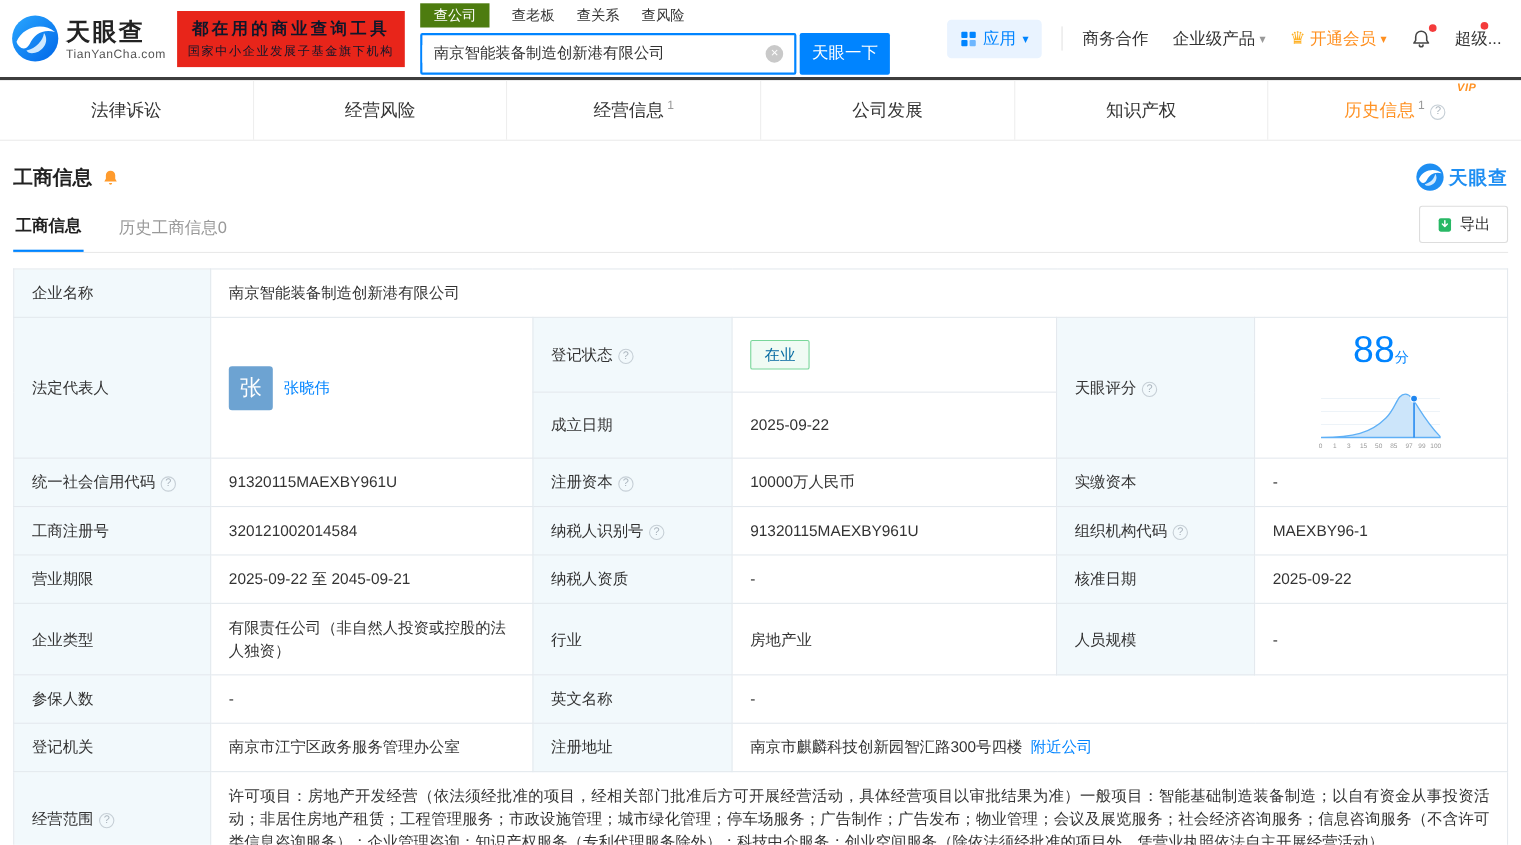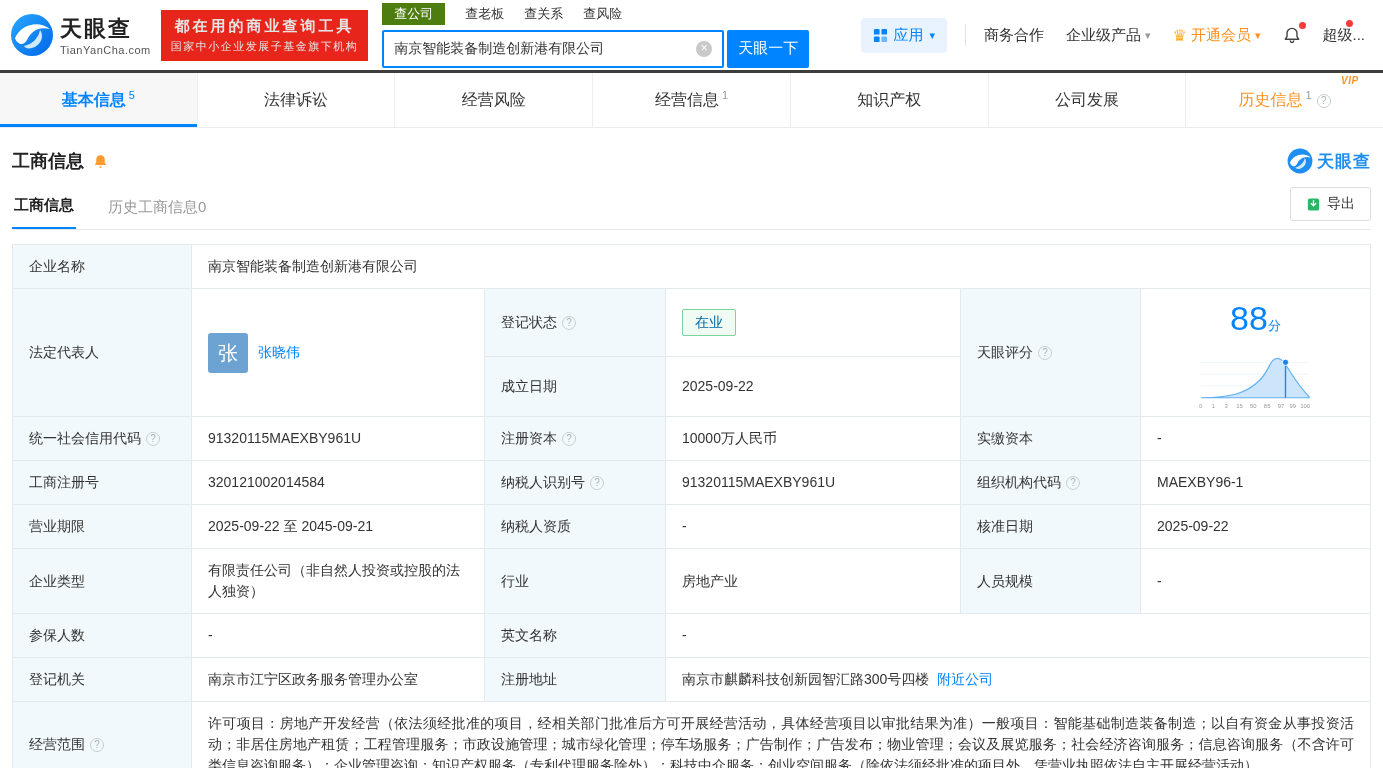--- a/index.html
+++ b/index.html
@@ -7,21 +7,21 @@
     width: 1383px; height: 768px; overflow: hidden;
     font-family: "Liberation Sans", "DejaVu Sans", sans-serif;
     color: #333; background: #fff; font-size: 14px;
   }
   
   .header { height: 70px; display: flex; align-items: center; padding: 0 18px 0 10px; }
   .logo { display: flex; align-items: center; cursor: pointer; }
   .logo-txt { margin-left: 6px; }
   .logo-cn { font-size: 22px; font-weight: bold; color: #222; letter-spacing: 2px; }
   .logo-en { font-size: 11px; color: #555; letter-spacing: .5px; }
-  .red-badge { background: #e8251a; color: #e5e5e5; margin-left: 10px; padding: 7px 10px; text-align: center; font-family: Liberation Serif, serif; }
+  .red-badge { background: #e8251a; color: #0f172a; margin-left: 10px; padding: 7px 10px; text-align: center; font-family: Liberation Serif, serif; }
   .red-badge .l1 { font-size: 15px; font-weight: bold; letter-spacing: 3px; }
   .red-badge .l2 { font-size: 11px; letter-spacing: 1.5px; margin-top: 3px; }
   .search-area { margin-left: 14px; }
   .search-tabs { display: flex; align-items: center; gap: 20px; font-size: 13px; margin-bottom: 5px; }
   .search-tab { color: #333; cursor: pointer; padding: 2px 0; }
   .search-tab.active { background: #4d7c0f; color: #fff; padding: 2px 12px; }
   .search-row { display: flex; align-items: stretch; }
   .search-box { width: 342px; height: 38px; border: 2px solid #0084ff; background: #fff; display: flex; align-items: center; border-radius: 2px; }
   .search-box input { flex: 1; border: none; outline: none; font-size: 14px; padding: 0 10px; color: #333; font-family: inherit; }
   .clear-icon { width: 16px; height: 16px; border-radius: 50%; background: #c9c9c9; color: #fff; font-size: 12px; line-height: 15px; text-align: center; margin-right: 10px; cursor: pointer; flex: none; }
@@ -154,37 +154,34 @@
     <span class="super-wrap">
       <span>超级...</span>
       <span class="red-dot"></span>
     </span>
   </div>
 </div>
 
 <div class="dark-line"></div>
 
 <div class="nav-tabs">
-  <div class="nav-tab active">
-    <span class="tab-inner"><span>基本信息</span><span class="sup">5</span></span>
-  </div>
   <div class="nav-tab">
     <span class="tab-inner"><span>法律诉讼</span></span>
   </div>
   <div class="nav-tab">
     <span class="tab-inner"><span>经营风险</span></span>
   </div>
   <div class="nav-tab">
     <span class="tab-inner"><span>经营信息</span><span class="sup">1</span></span>
   </div>
   <div class="nav-tab">
+    <span class="tab-inner"><span>公司发展</span></span>
+  </div>
+  <div class="nav-tab">
     <span class="tab-inner"><span>知识产权</span></span>
-  </div>
-  <div class="nav-tab">
-    <span class="tab-inner"><span>公司发展</span></span>
   </div>
   <div class="nav-tab vip-tab">
     <span class="tab-inner">
       <span class="vip-flag">VIP</span>
       <span>历史信息</span><span class="sup">1</span><i class="qicon"></i>
     </span>
   </div>
 </div>
 
 <div class="content">

